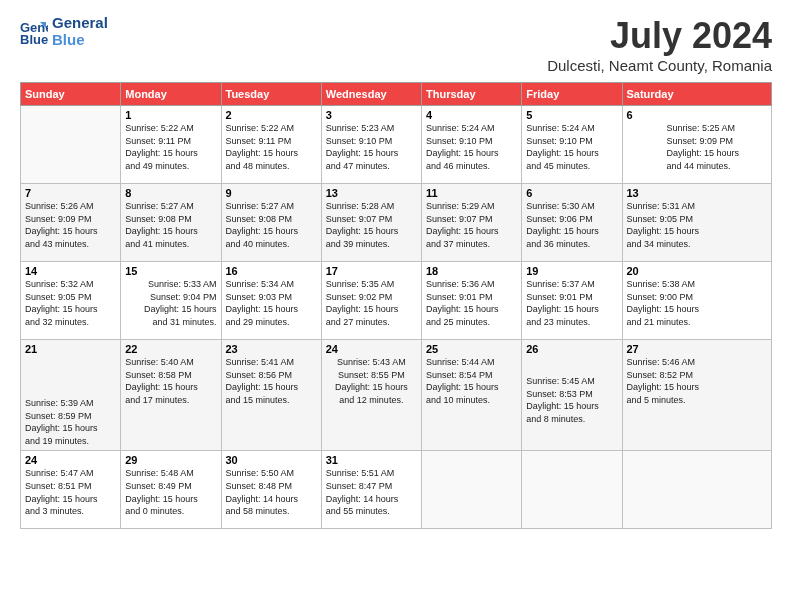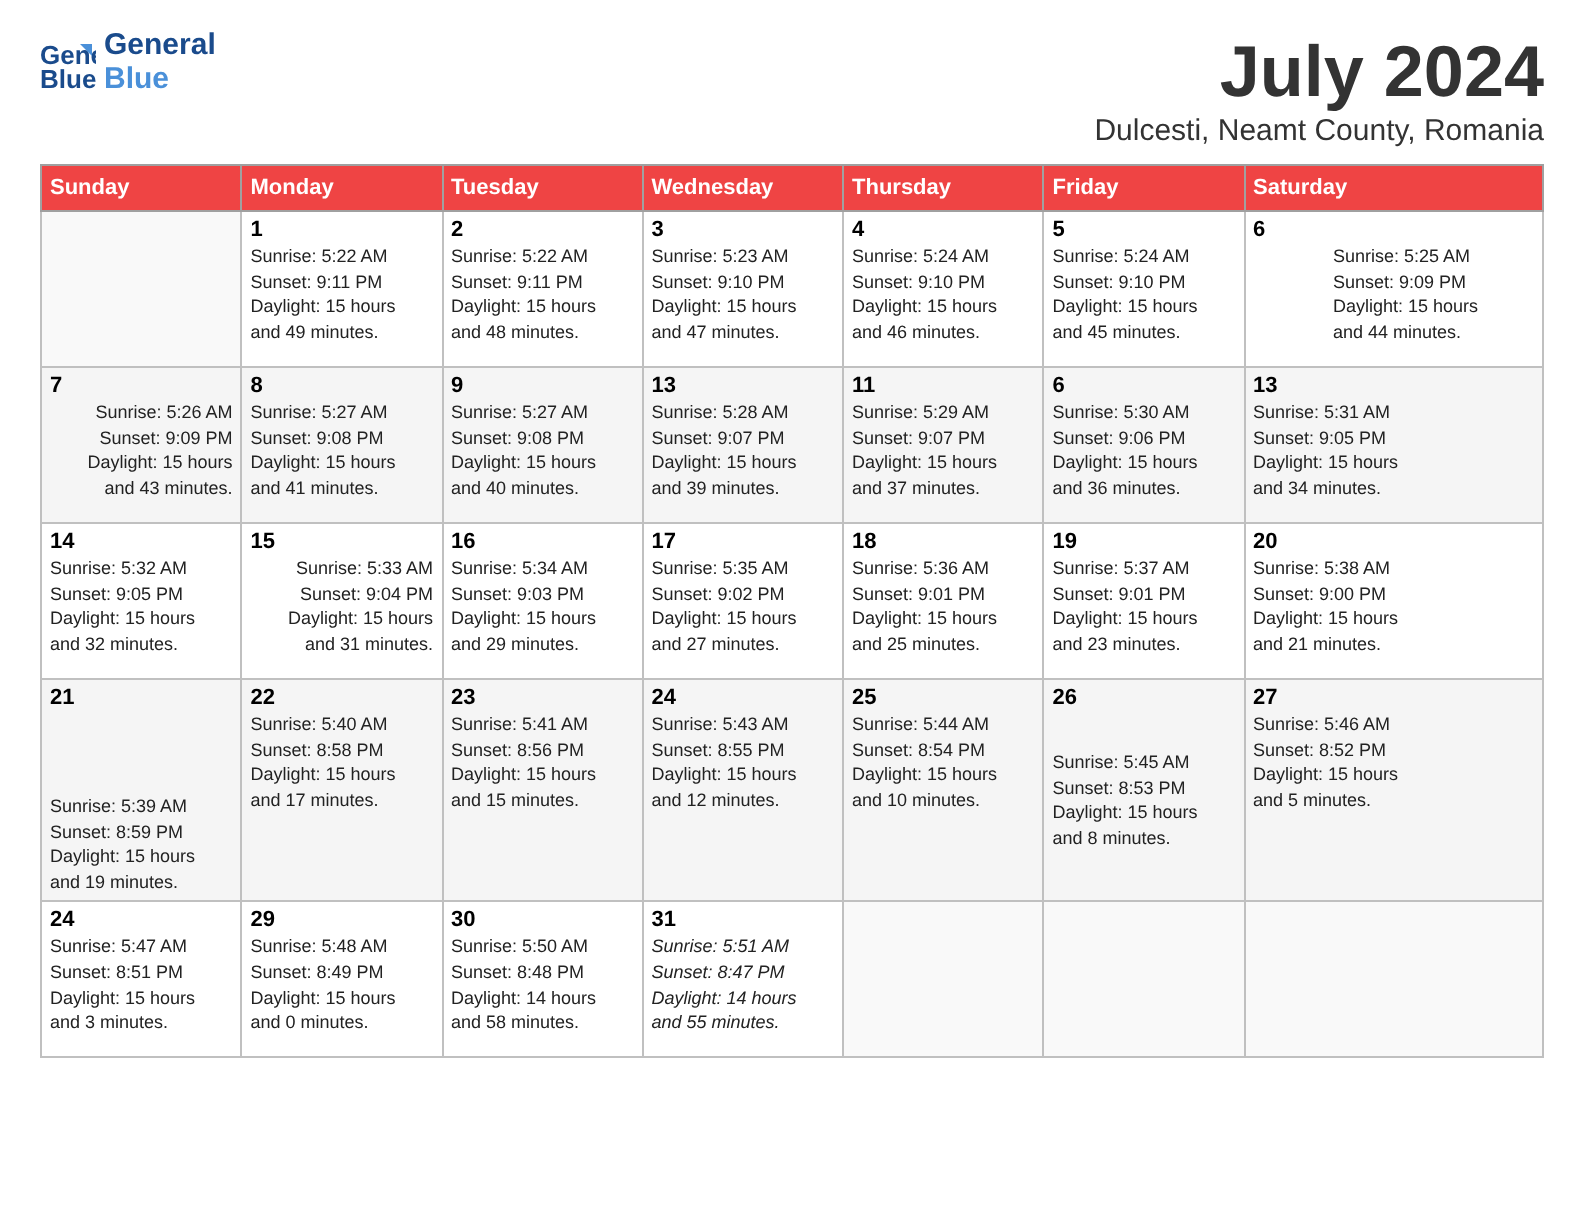--- a/index.html
+++ b/index.html
@@ -156,21 +156,21 @@
             <span class="day-num">6</span>
             <div class="cell-content" style="white-space: pre-line; margin-left: 40px;">Sunrise: 5:25 AM
 Sunset: 9:09 PM
 Daylight: 15 hours
 and 44 minutes.</div>
           </td>
         </tr>
         <tr>
           <td>
             <span class="day-num">7</span>
-            <div class="cell-content" style="white-space: pre-line; text-align: right;">Sunrise: 5:26 AM
+            <div class="cell-content" style="white-space: pre-line;">Sunrise: 5:26 AM
 Sunset: 9:09 PM
 Daylight: 15 hours
 and 43 minutes.</div>
           </td>
           <td>
             <span class="day-num">8</span>
             <div class="cell-content" style="white-space: pre-line;">Sunrise: 5:27 AM
 Sunset: 9:08 PM
 Daylight: 15 hours
 and 41 minutes.</div>
@@ -279,21 +279,21 @@
           </td>
           <td>
             <span class="day-num">23</span>
             <div class="cell-content" style="white-space: pre-line;">Sunrise: 5:41 AM
 Sunset: 8:56 PM
 Daylight: 15 hours
 and 15 minutes.</div>
           </td>
           <td>
             <span class="day-num">24</span>
-            <div class="cell-content" style="white-space: pre-line;">Sunrise: 5:43 AM
+            <div class="cell-content" style="white-space: pre-line; text-align: center;">Sunrise: 5:43 AM
 Sunset: 8:55 PM
 Daylight: 15 hours
 and 12 minutes.</div>
           </td>
           <td>
             <span class="day-num">25</span>
             <div class="cell-content" style="white-space: pre-line;">Sunrise: 5:44 AM
 Sunset: 8:54 PM
 Daylight: 15 hours
 and 10 minutes.</div>
@@ -330,21 +330,21 @@
           </td>
           <td>
             <span class="day-num">30</span>
             <div class="cell-content" style="white-space: pre-line;">Sunrise: 5:50 AM
 Sunset: 8:48 PM
 Daylight: 14 hours
 and 58 minutes.</div>
           </td>
           <td>
             <span class="day-num">31</span>
-            <div class="cell-content" style="white-space: pre-line; font-style: italic;">Sunrise: 5:51 AM
+            <div class="cell-content" style="white-space: pre-line;">Sunrise: 5:51 AM
 Sunset: 8:47 PM
 Daylight: 14 hours
 and 55 minutes.</div>
           </td>
           <td class="empty"></td>
           <td class="empty"></td>
           <td class="empty"></td>
         </tr>
       </tbody>
   </table>

